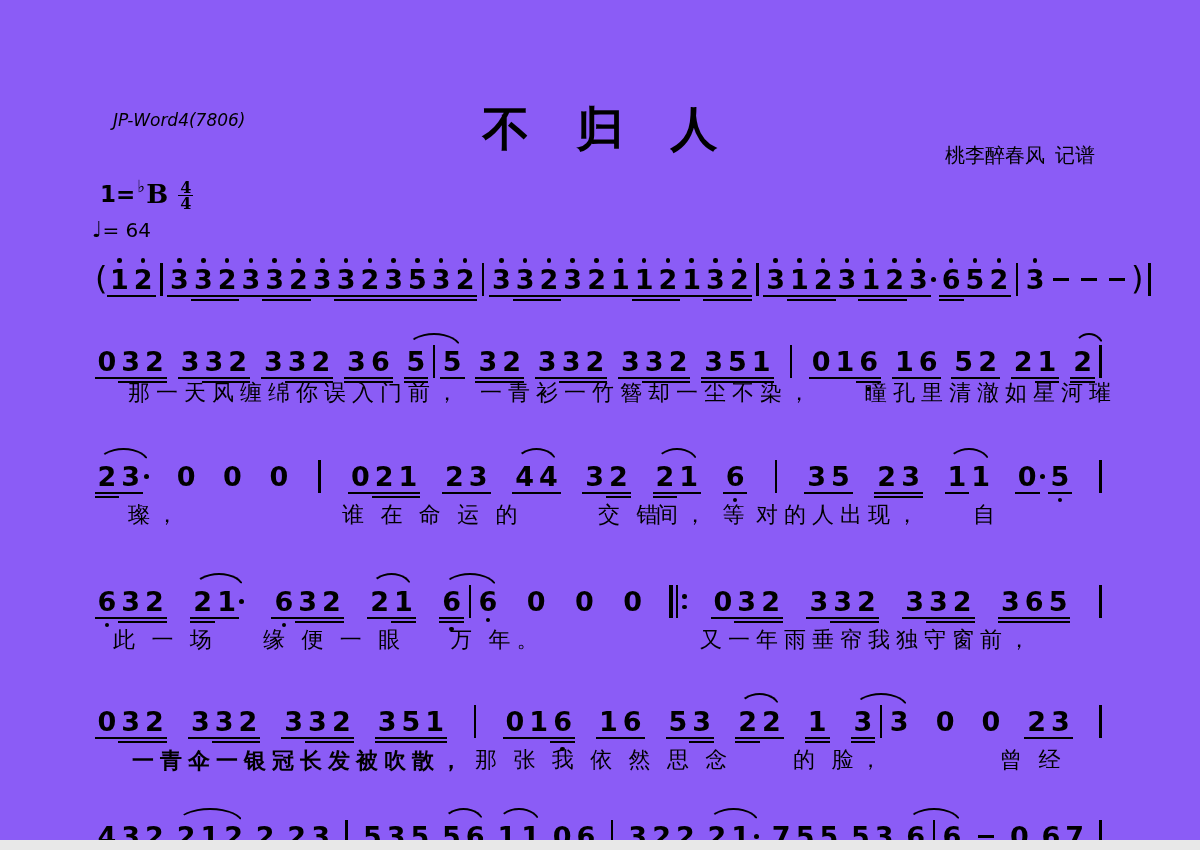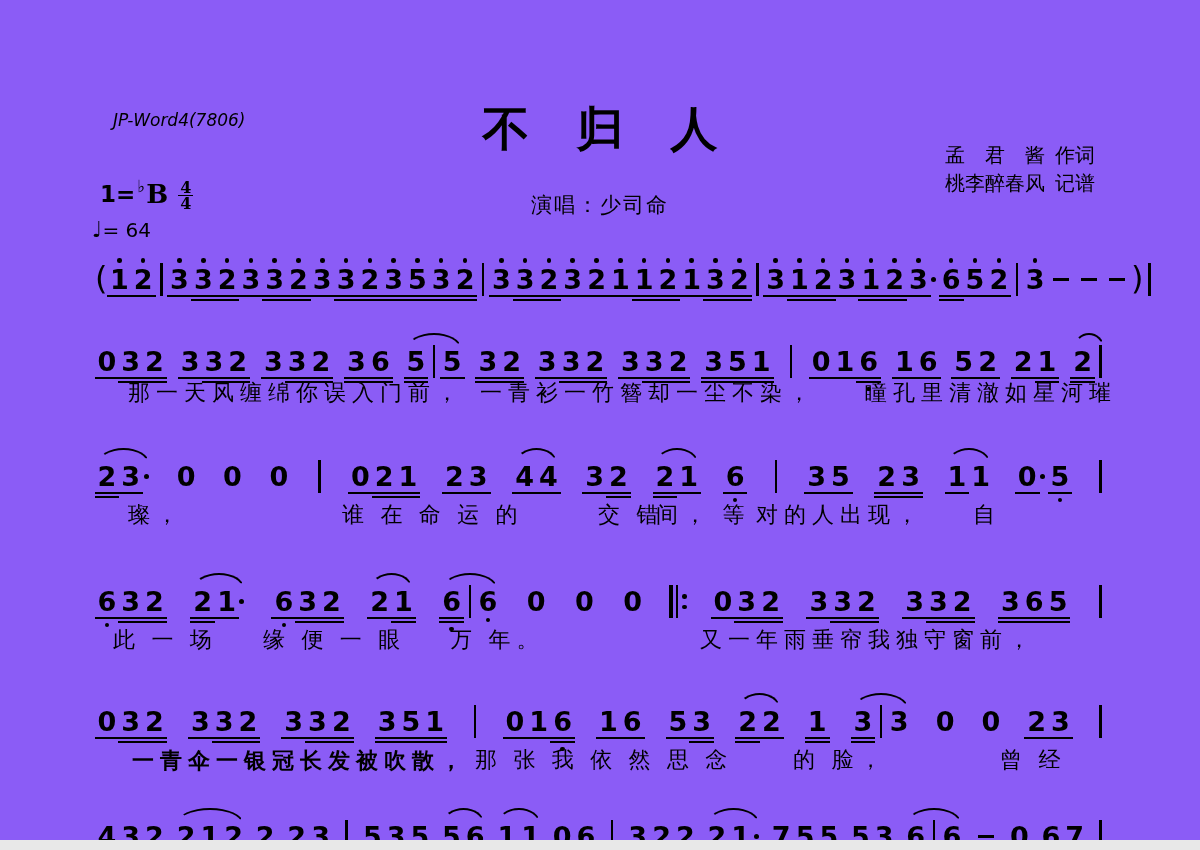--- a/index.html
+++ b/index.html
@@ -50,23 +50,21 @@
   .augdot{width:5px;height:5px;border-radius:50%;background:#000;margin:19px 3px 0 1px;}
   .phrase{position:absolute;font:400 22px/1.2 "DejaVu Serif","Liberation Serif",serif;
           letter-spacing:6px;white-space:pre;}
 </style>
 </head>
 <body>
 
 <div class="page">
   <div class="watermark">JP-Word4(7806)</div>
   <div class="title">不　归　人</div>
-  <div class="subtitle">演唱：少司命</div>
   <div class="credits">
-    <div>孟 君 酱 作词</div>
     <div>桃李醉春风 记谱</div>
   </div>
   <div class="keysig">
     <span class="k1">1=</span>
       <span class="kflat">♭</span>
       <span class="kletter">B</span>
     <span class="frac">
       <span class="ftop">4</span>
       <span>4</span>
     </span>

